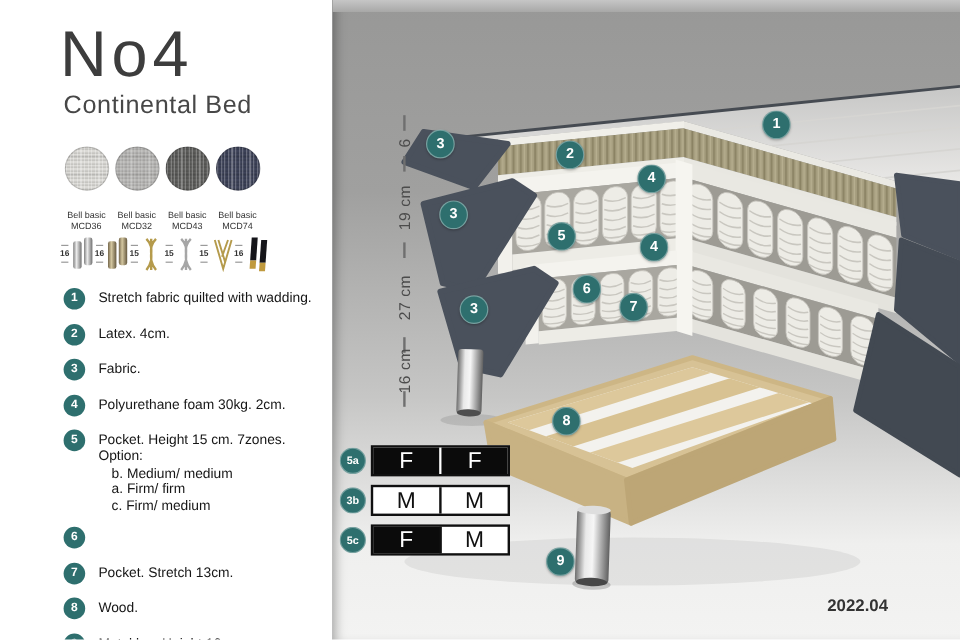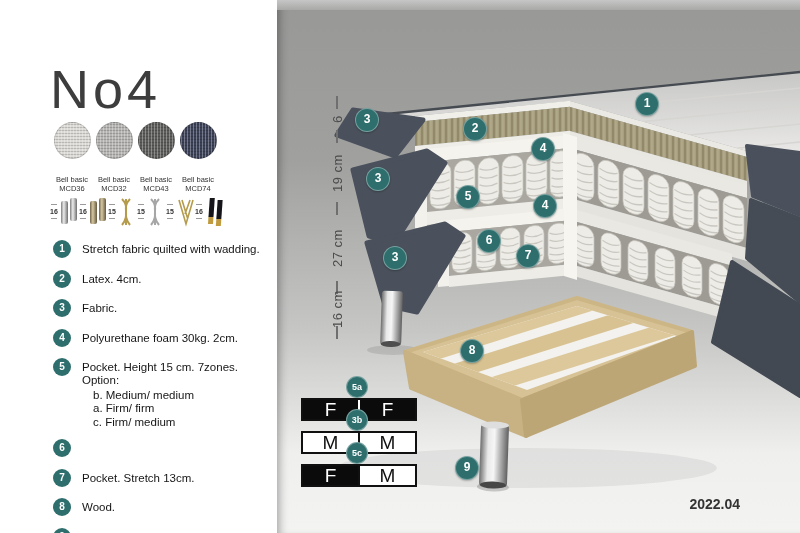--- a/index.html
+++ b/index.html
@@ -3,21 +3,21 @@
 <meta charset="utf-8">
 <style>
   html,body{margin:0;padding:0;}
   body{width:800px;height:533px;overflow:hidden;background:#fff;
        font-family:"Liberation Sans", sans-serif;-webkit-font-smoothing:antialiased;}
   .page{position:relative;width:800px;height:533px;background:#fff;}
 
   
   .left-panel{position:absolute;left:0;top:0;width:277px;height:533px;background:#fff;}
   .title{position:absolute;left:50px;top:14px;font-size:54px;font-weight:200;
-         letter-spacing:4px;color:#3d3d3d;margin-top:44px;}
+         letter-spacing:4px;color:#3d3d3d;}
   .subtitle{position:absolute;left:53px;top:76px;font-size:21px;font-weight:300;
             letter-spacing:.5px;color:#474747;}
 
   .swatches{position:absolute;left:51px;top:122px;display:flex;}
   .swatch{width:42px;display:flex;flex-direction:column;align-items:center;}
   .sw-circle{width:35px;height:35px;border-radius:50%;border:1px solid rgba(0,0,0,.15);
     background-image:
       repeating-linear-gradient(90deg, rgba(255,255,255,.30) 0 1px, rgba(0,0,0,0) 1px 3px),
       repeating-linear-gradient(0deg, rgba(0,0,0,.16) 0 1px, rgba(0,0,0,0) 1px 3px);}
   .sw-circle.plain{background-image:none;}
@@ -48,40 +48,41 @@
   .co{position:absolute;width:22px;height:22px;border-radius:50%;
       background:var(--accent,#2E6F6E);border:1px solid rgba(255,255,255,.35);
       color:#fff;font-size:12px;font-weight:bold;line-height:21px;text-align:center;
       transform:translate(-50%,-50%);box-shadow:0 1px 2px rgba(0,0,0,.25);}
 
   .dim{position:absolute;left:30px;width:60px;height:18px;display:flex;align-items:center;
        justify-content:center;transform:rotate(-90deg);font-size:13px;color:#4c4c4c;
        white-space:nowrap;letter-spacing:.5px;}
   .tick{position:absolute;left:59px;width:1.5px;height:13px;background:#6f6f6f;}
 
-  .frow{position:absolute;left:20px;display:flex;align-items:center;height:16px;flex-direction:column;}
+  .frow{position:absolute;left:6px;display:flex;align-items:center;height:16px;}
   .fl{width:20px;height:20px;border-radius:50%;background:var(--accent,#2E6F6E);
       border:1px solid rgba(255,255,255,.35);color:#fff;font-size:9px;font-weight:bold;
       line-height:20px;text-align:center;}
   .ftable{display:flex;width:112px;height:22px;border:2px solid #101010;margin-left:4px;background:#fff;}
   .fcell{flex:1;display:flex;align-items:center;justify-content:center;
          font-size:19px;color:#101010;line-height:1;}
   .fcell.filled{background:#0b0b0b;color:#fff;}
   .ftable .fcell:first-child{border-right:2px solid #101010;}
   .ftable.dark .fcell:first-child{border-right:2px solid #fff;}
 
   .version{position:absolute;top:496px;right:60px;font-size:14px;font-weight:bold;color:#333;}
 </style>
 </head>
 <body>
 
 <div class="page">
 
   <div class="left-panel">
     <div class="title">No4</div>
+    <div class="subtitle">Continental Bed</div>
 
     <div class="swatches">
       <div class="swatch">
         <div class="sw-circle" style="background-color: rgb(219, 218, 214);"></div>
         <div class="sw-label">
             <div>Bell basic</div>
             <div>MCD36</div>
           </div>
       </div>
       <div class="swatch">

